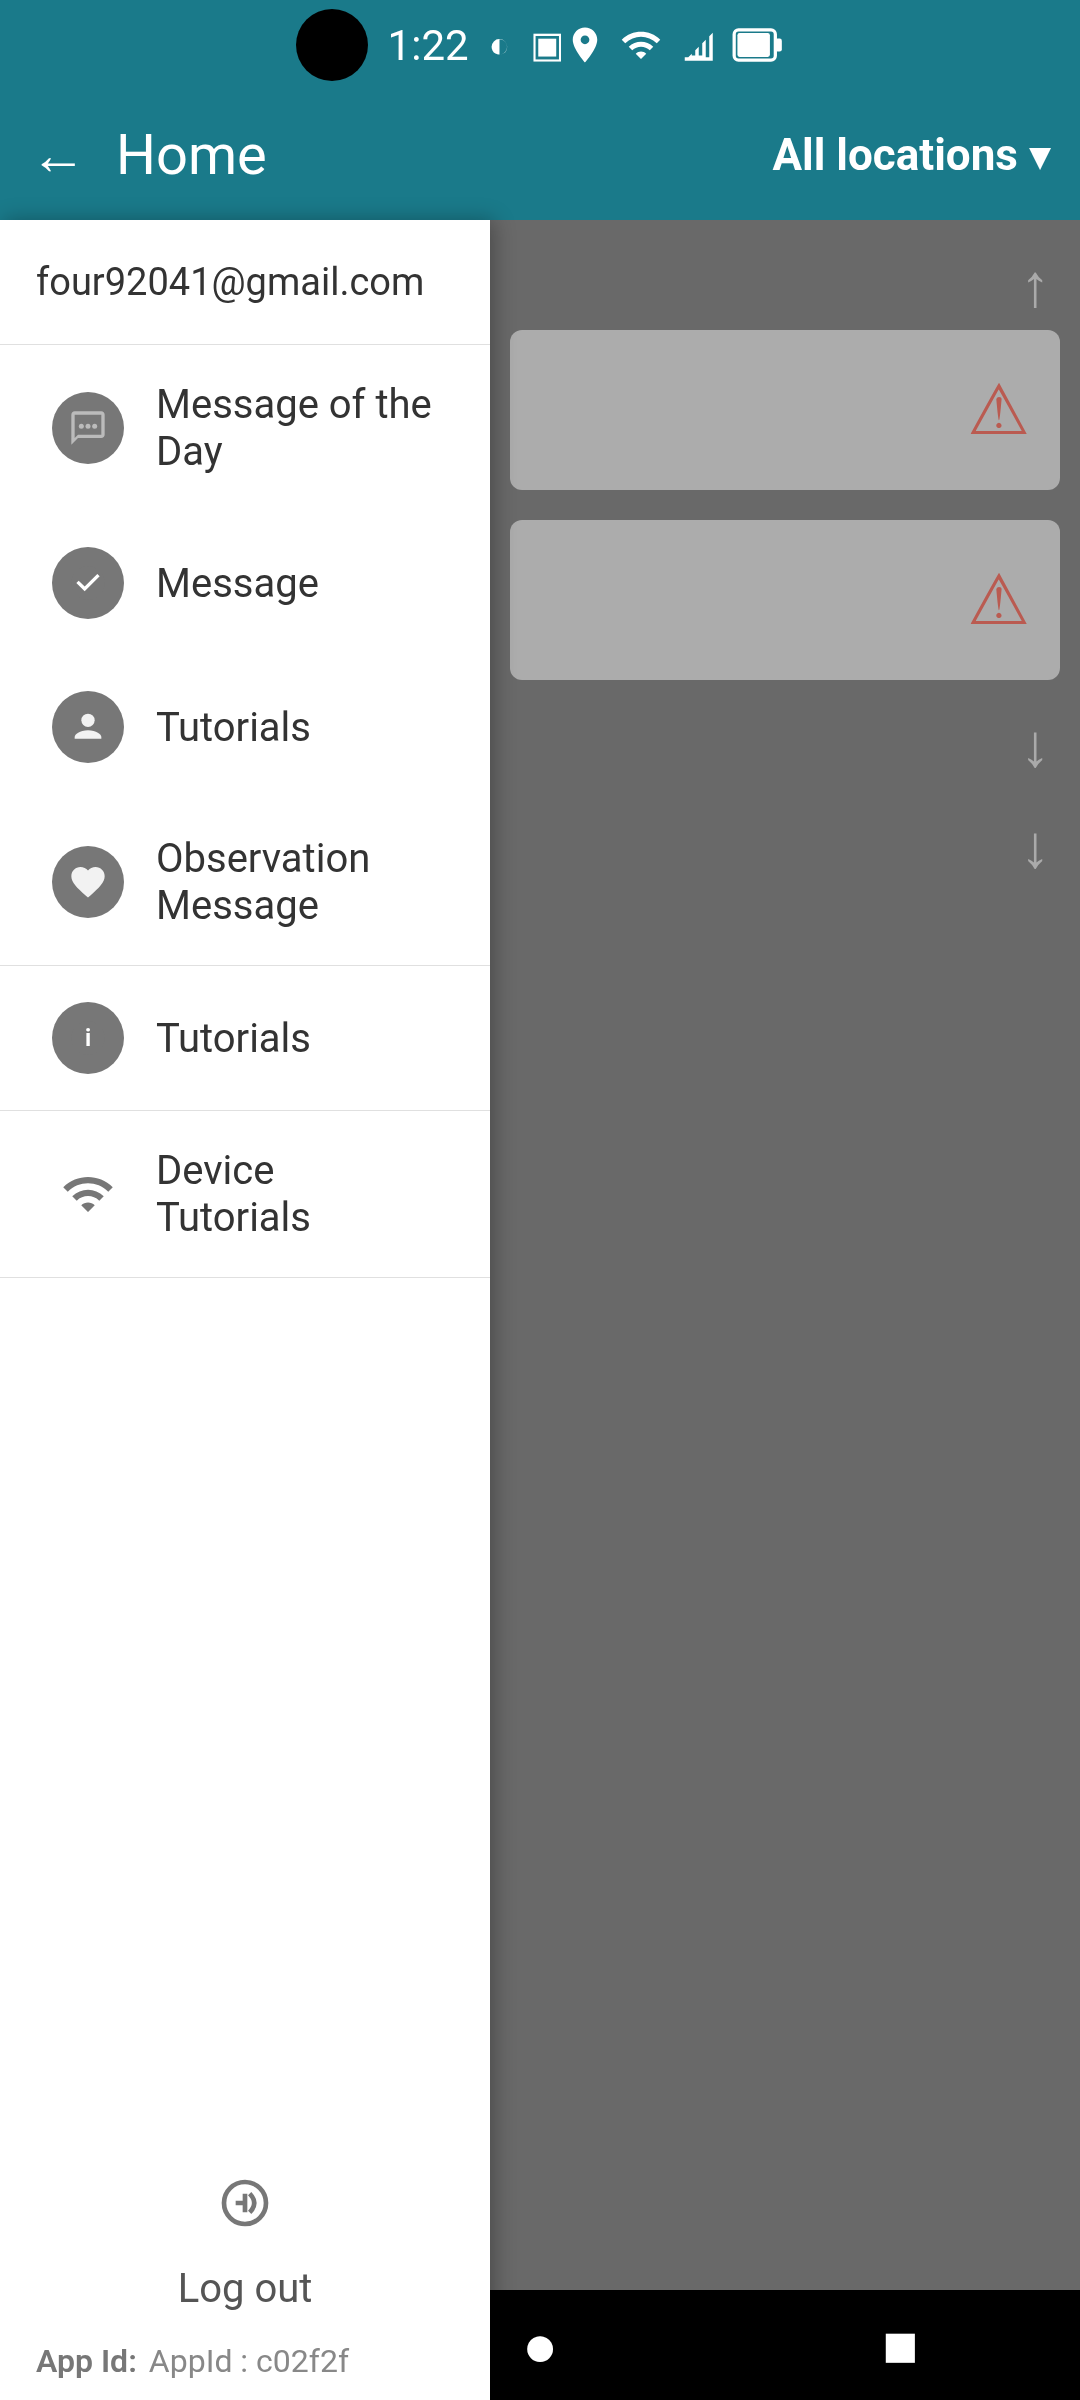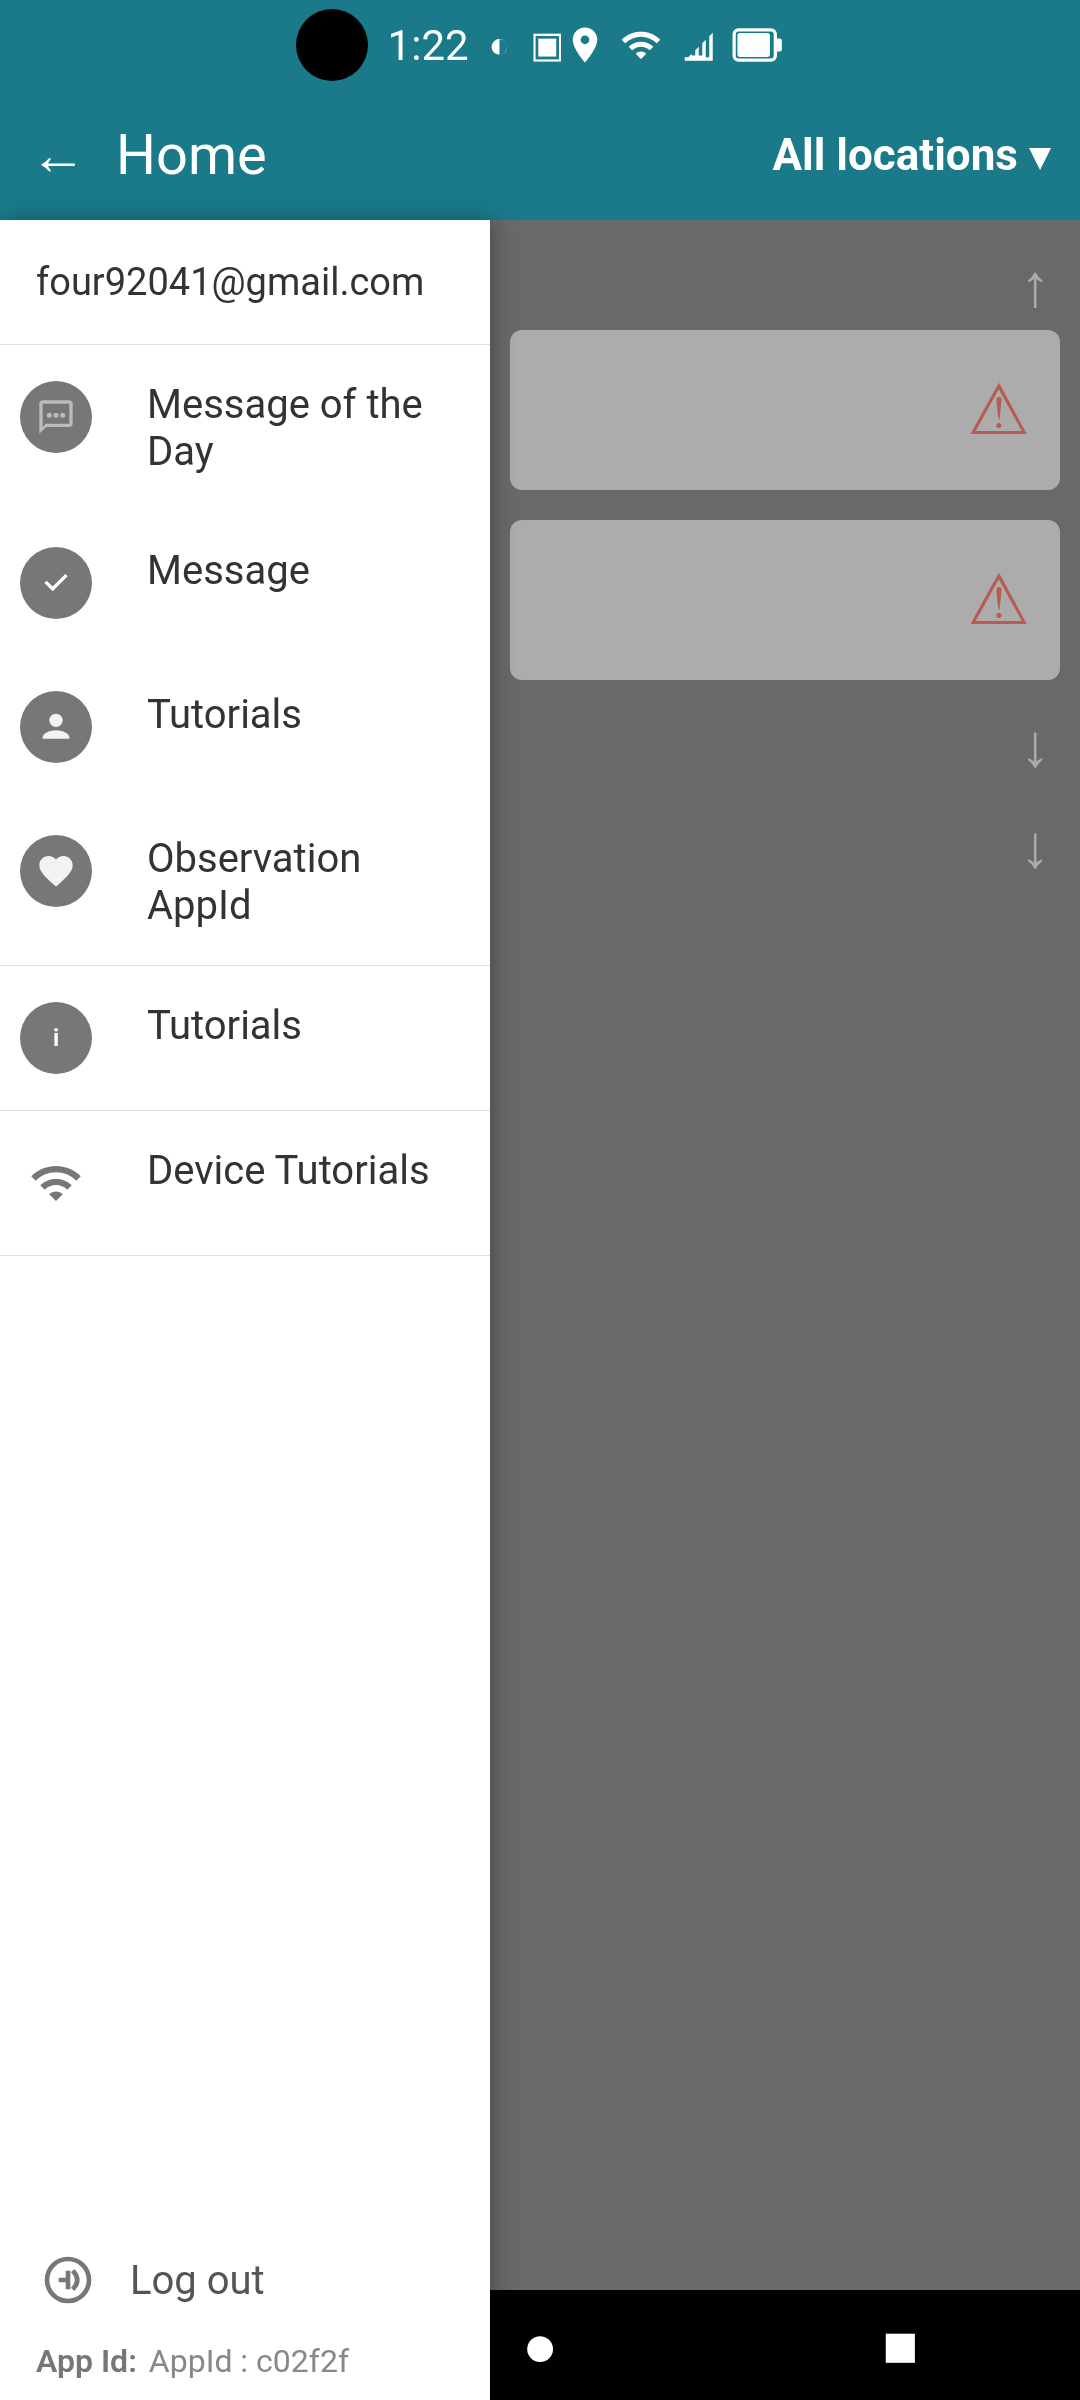--- a/index.html
+++ b/index.html
@@ -106,22 +106,23 @@
       color: #333;
       border-bottom: 1px solid #e0e0e0;
     }
 
     .drawer-section {
       border-bottom: 1px solid #e0e0e0;
     }
 
     .drawer-item {
       display: flex;
-      gap: 55px;
-      padding: 36px 20px;
+      align-items: center;
+      gap: 32px;
+      padding: 36px 52px;
       cursor: pointer;
     }
 
     .drawer-icon {
       width: 72px;
       height: 72px;
       border-radius: 50%;
       background: #777;
       display: flex;
       align-items: center;
@@ -146,20 +147,21 @@
     .drawer-footer {
       padding: 40px 36px 20px 36px;
     }
 
     .logout-item {
       display: flex;
       align-items: center;
       gap: 30px;
       cursor: pointer;
       margin-bottom: 30px;
+      flex-direction: column;
     }
 
     .logout-icon {
       width: 64px;
       height: 64px;
       display: flex;
       align-items: center;
       justify-content: center;
       color: #777;
       font-size: 44px;
@@ -339,21 +341,21 @@
         </div>
         <span class="drawer-item-label">Tutorials</span>
       </div>
 
       <div class="drawer-item">
         <div class="drawer-icon heart">
           <svg width="40" height="40" viewBox="0 0 24 24">
             <path d="M12 21.35l-1.45-1.32C5.4 15.36 2 12.28 2 8.5 2 5.42 4.42 3 7.5 3c1.74 0 3.41.81 4.5 2.09C13.09 3.81 14.76 3 16.5 3 19.58 3 22 5.42 22 8.5c0 3.78-3.4 6.86-8.55 11.54L12 21.35z" fill="white" opacity="0.9"></path>
           </svg>
         </div>
-        <span class="drawer-item-label">Observation AppId</span>
+        <span class="drawer-item-label">Observation Message</span>
       </div>
     </div>
 
     <div class="drawer-section">
 
       <div class="drawer-item">
         <div class="drawer-icon">
           <svg width="40" height="40" viewBox="0 0 24 24">
             <circle cx="12" cy="12" r="10" fill="#777"></circle>
             <text x="12" y="17" text-anchor="middle" font-size="14" font-weight="bold" fill="white">i</text>

